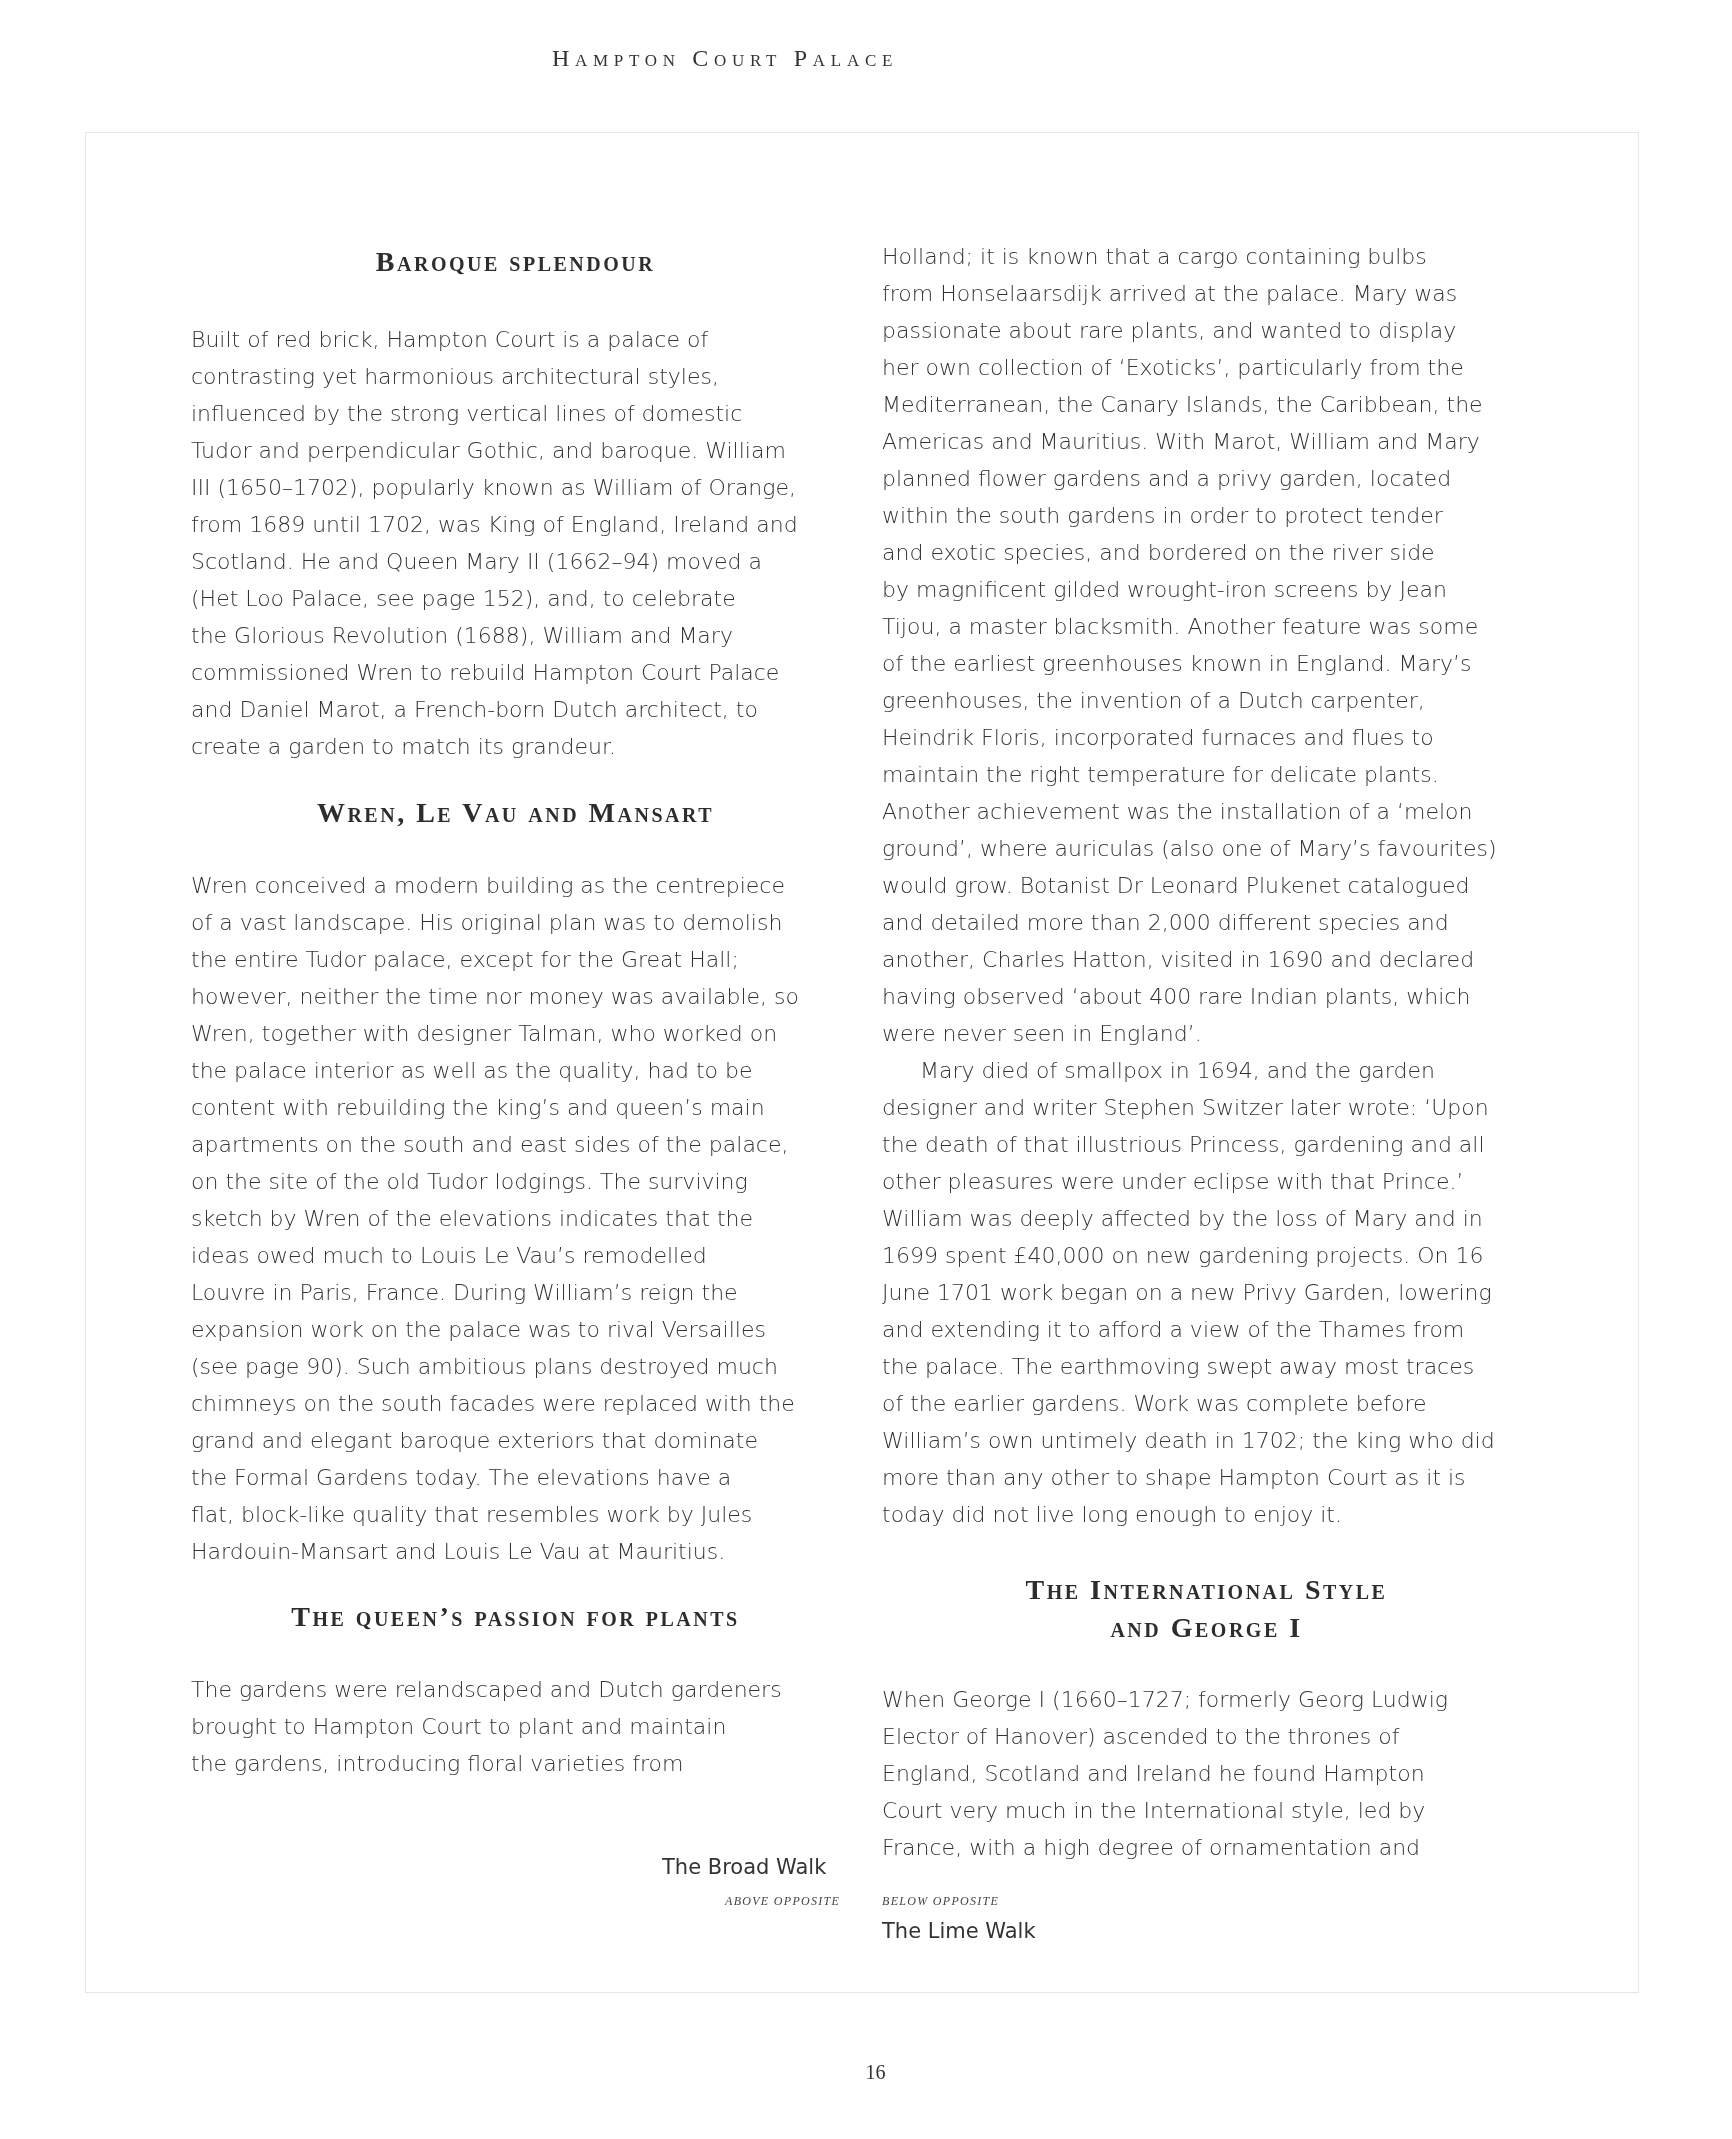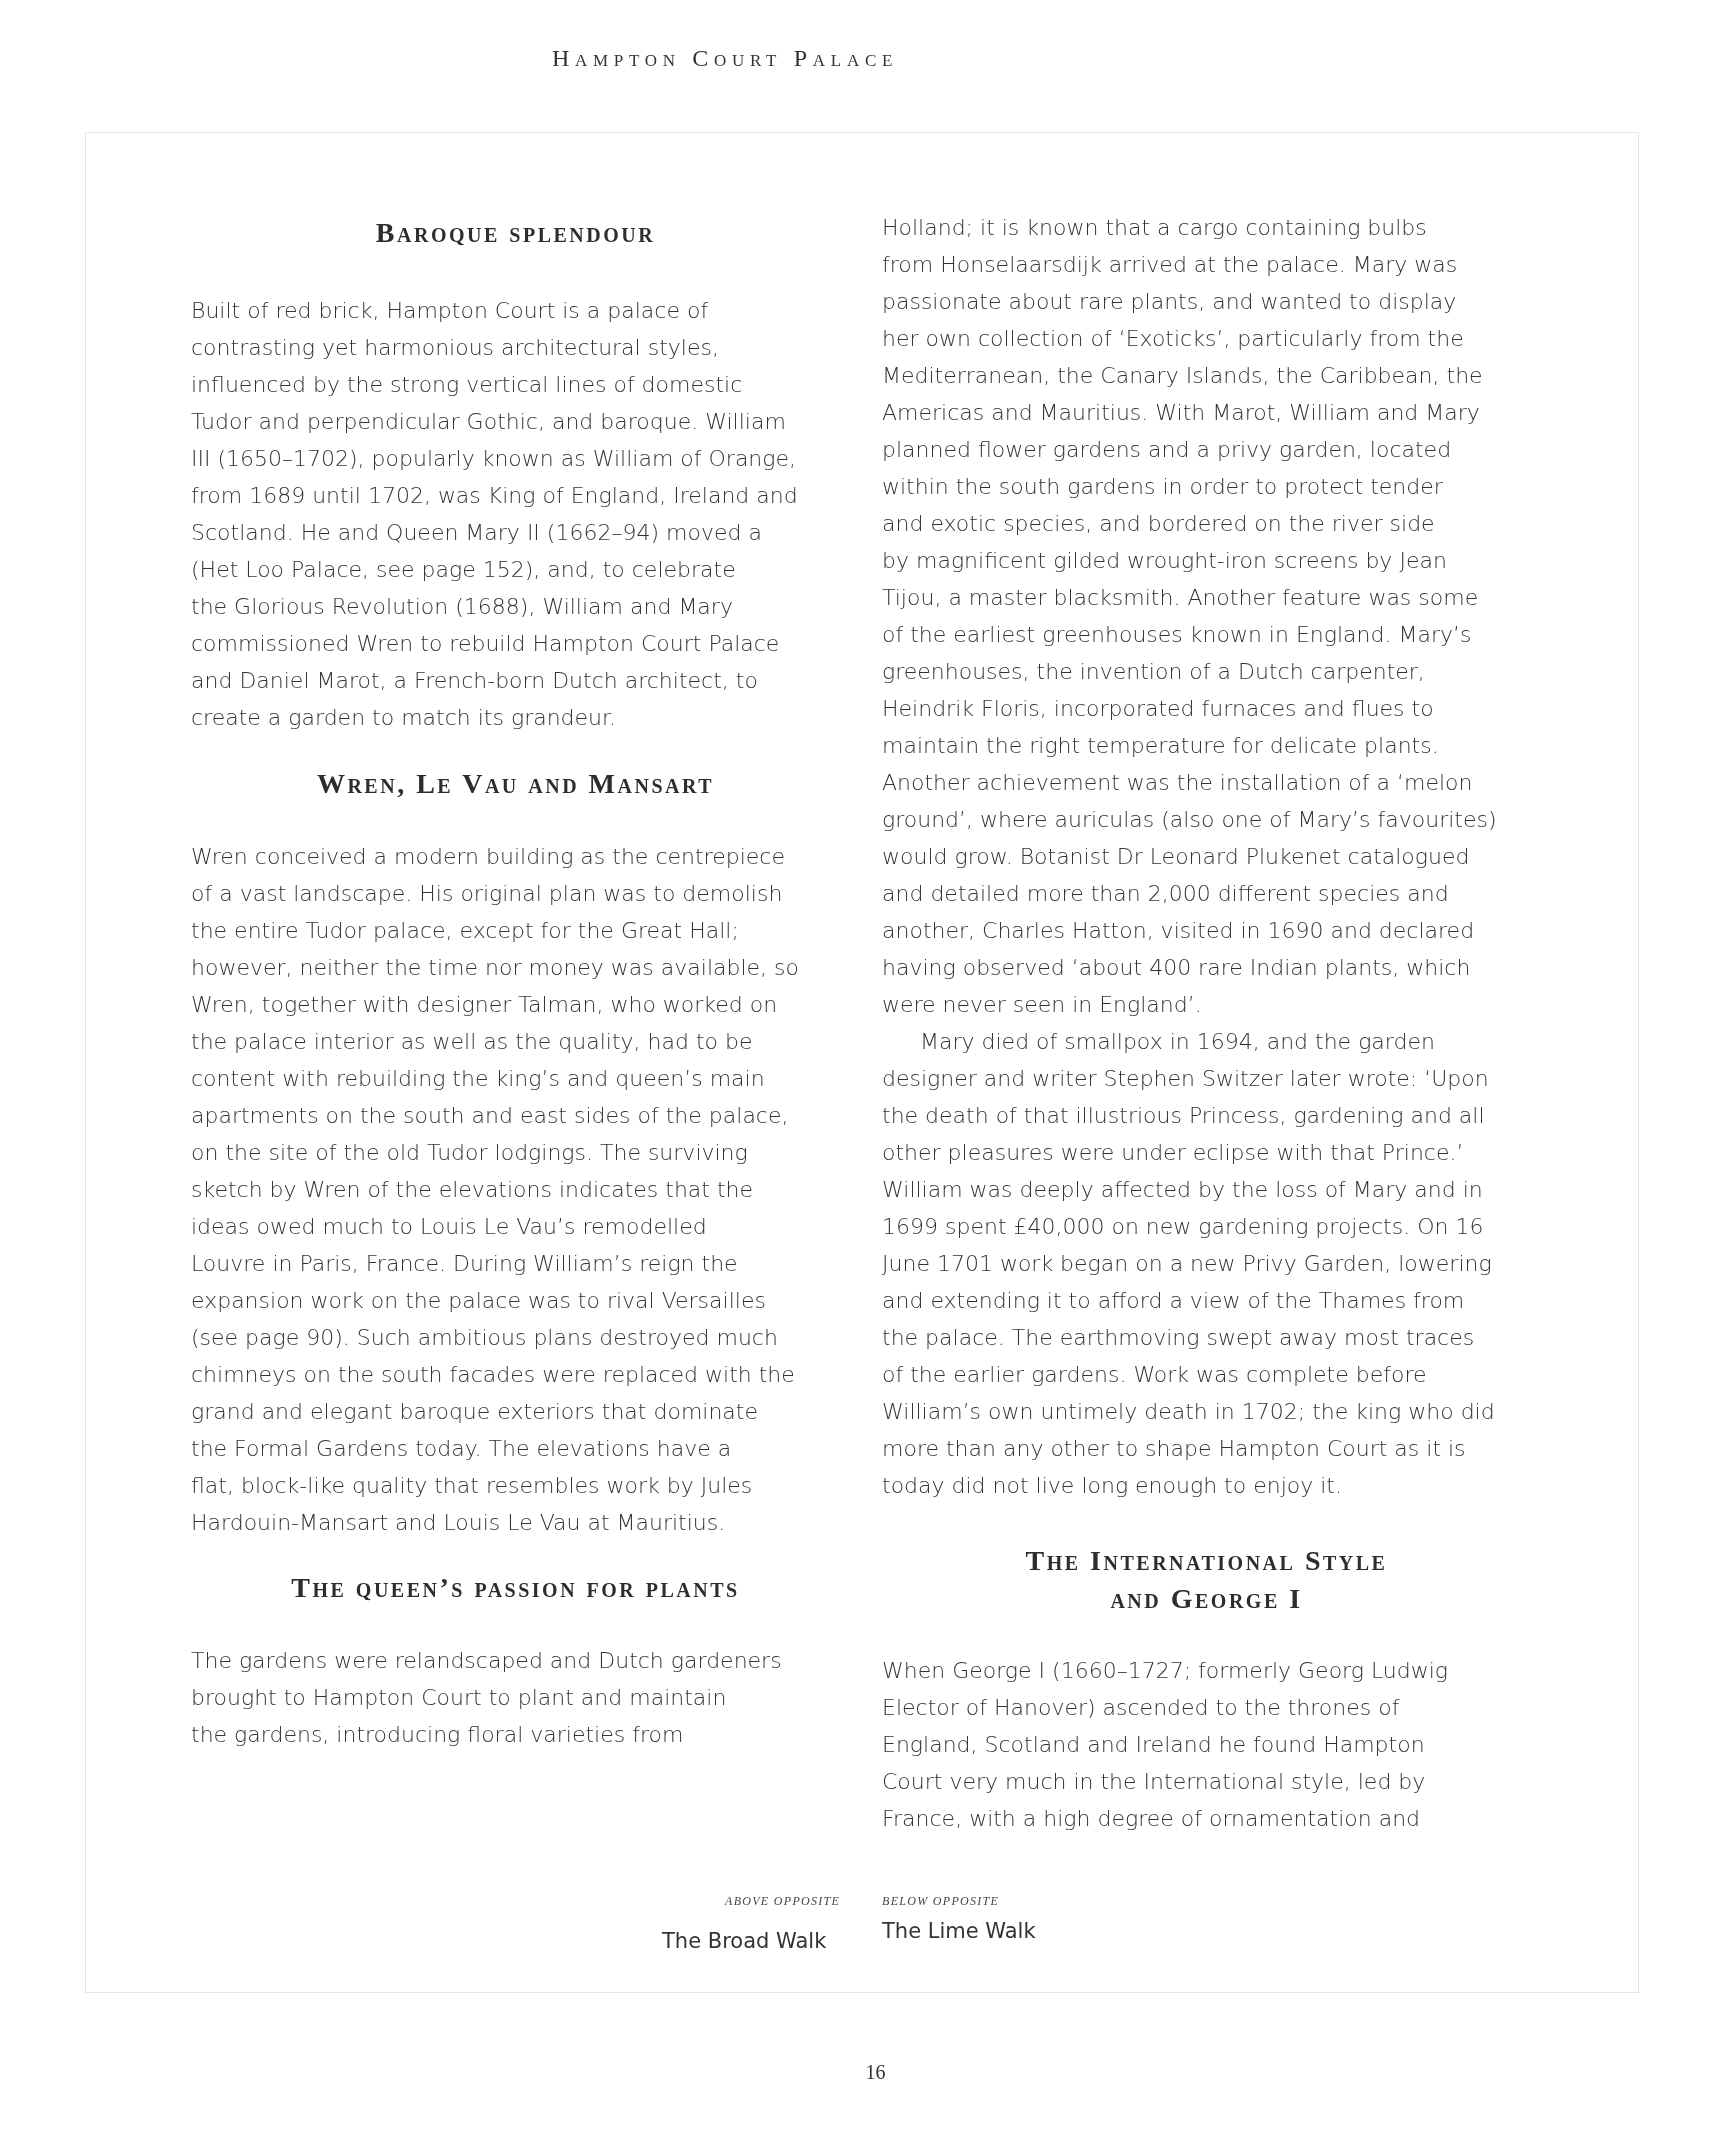--- a/index.html
+++ b/index.html
@@ -6,21 +6,21 @@
   body { width:1733px; height:2140px; position:relative; overflow:hidden; color:#2a2a2a; }
   .running-head {
     position:absolute; top:45px; left:0; width:1450px; text-align:center;
     font-family:"Liberation Serif","DejaVu Serif",serif; font-size:24px; letter-spacing:5.7px;
     color:#333;
   }
   .frame {
     position:absolute; left:85px; top:132px; width:1554px; height:1861px;
     border:1.9px solid #e6e6e6; box-sizing:border-box;
   }
-  .col { position:absolute; width:649px; }
+  .col { position:absolute; width:649px;margin-top:29px; }
   .col.left { left:191px; top:214px; }
   .col.right { left:882px; top:214px; }
   .heading {
     font-family:"Liberation Serif","DejaVu Serif",serif; color:#2d2d2d;
     text-align:center; font-size:28px; letter-spacing:2.5px; line-height:38px;
     font-variant:small-caps; margin:0;
   }
   .body-text {
     font-family:"DejaVu Sans","Liberation Sans",sans-serif; font-weight:300;
     font-size:22px; line-height:37px; color:#333; margin:0;
@@ -143,18 +143,18 @@
   <div class="body-text" style="margin-top:34px;" id="rc2">
       <span class="line">When George I (1660–1727; formerly Georg Ludwig</span>
       <span class="line">Elector of Hanover) ascended to the thrones of</span>
       <span class="line">England, Scotland and Ireland he found Hampton</span>
       <span class="line">Court very much in the International style, led by</span>
       <span class="line">France, with a high degree of ornamentation and</span>
     </div>
 </div>
 
 <div class="caption-label" style="left:725px; top:1894px;">ABOVE OPPOSITE</div>
-<div class="caption-text" style="left:662px; top:1929px;text-align:right;">The Broad Walk</div>
+<div class="caption-text" style="left:662px; top:1855px;text-align:right;">The Broad Walk</div>
 <div class="caption-label" style="left:882px; top:1894px;">BELOW OPPOSITE</div>
 <div class="caption-text" style="left:882px; top:1919px;">The Lime Walk</div>
 
 <div class="folio">16</div>
 
 
 </body></html>

